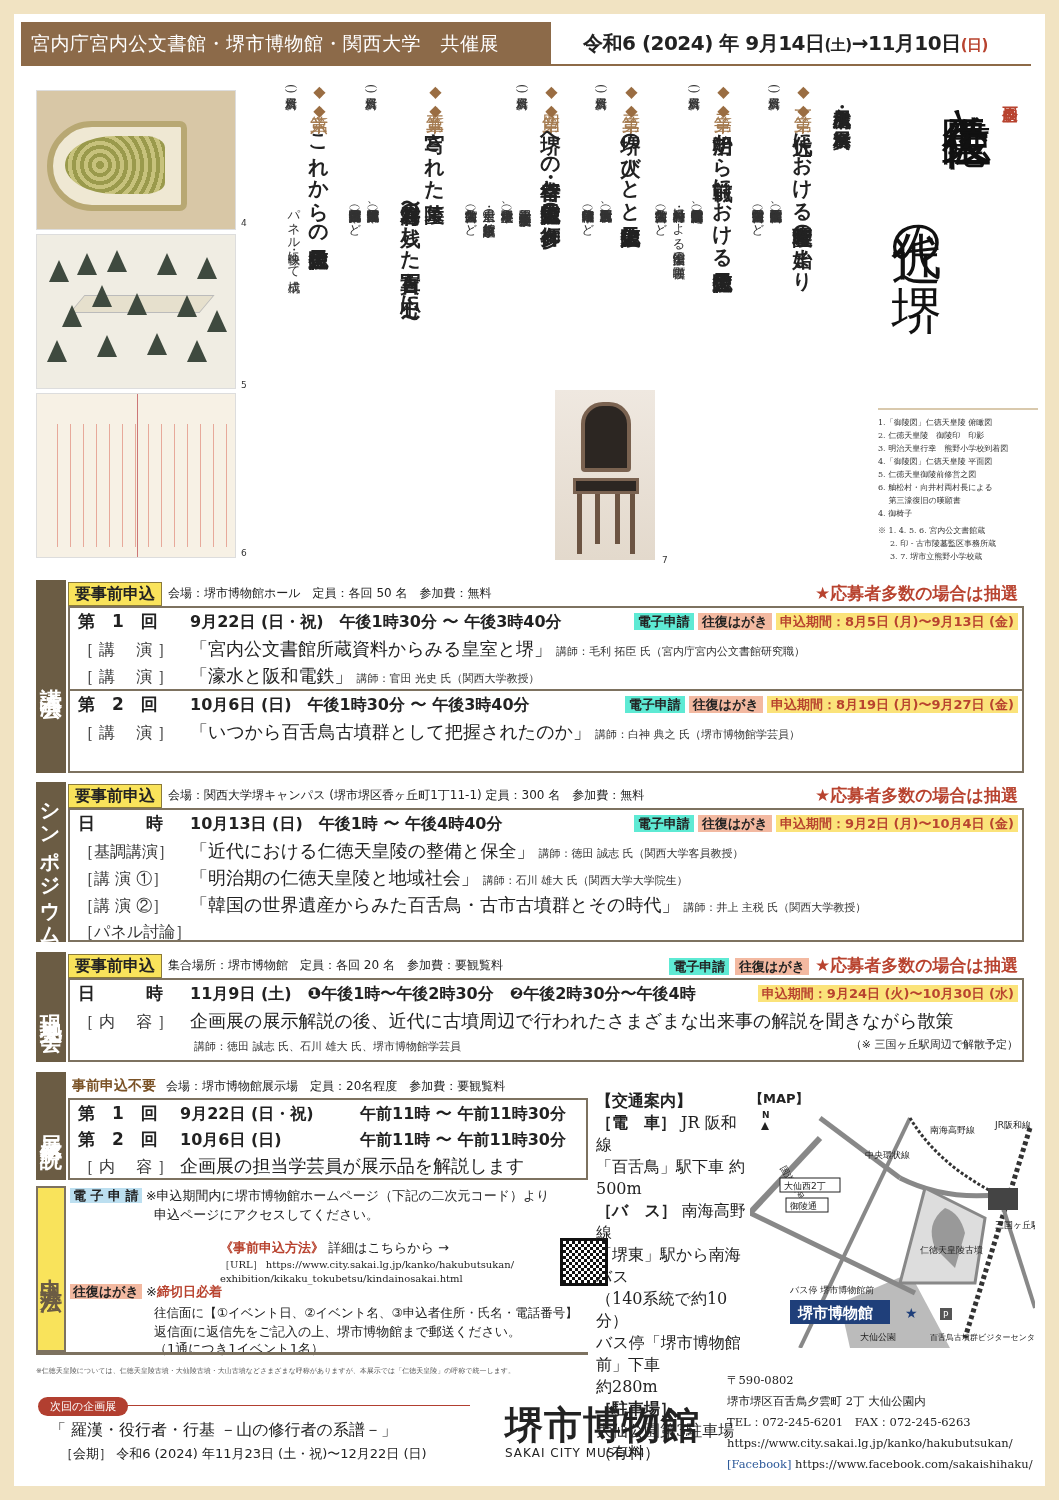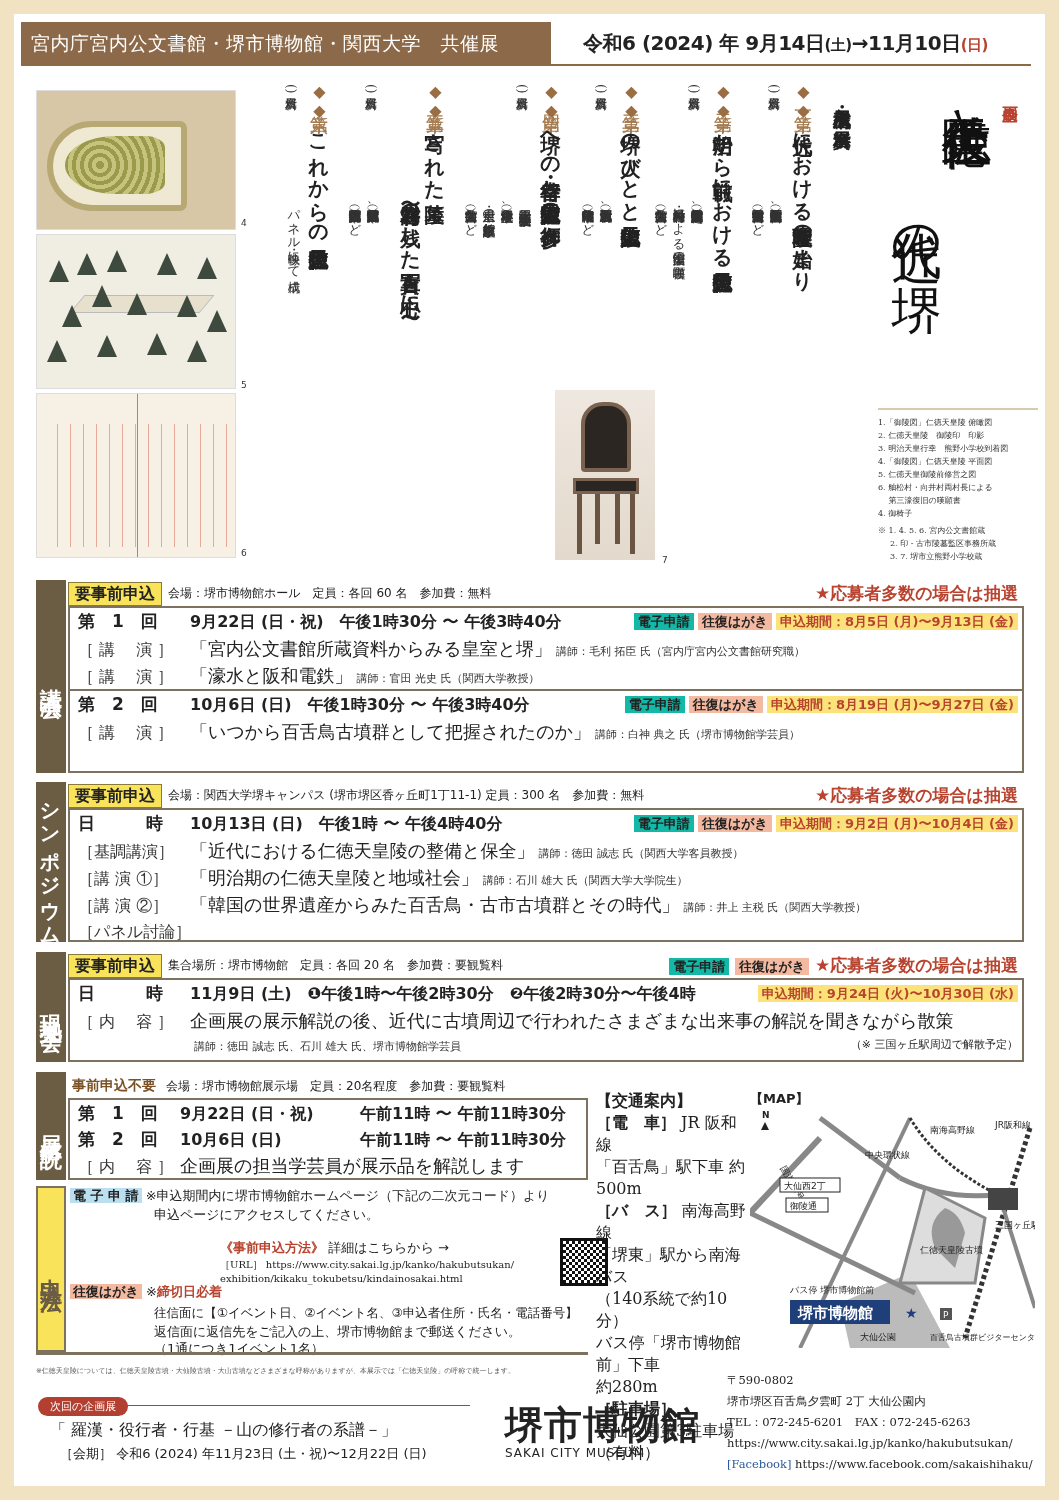--- a/index.html
+++ b/index.html
@@ -58,21 +58,21 @@
   .badge-noreq { display: inline-block; color: #7a5226; font-size: 14px; font-weight: bold; padding: 0 4px; margin-right: 6px; }
   .lottery { position: absolute; right: 6px; top: 0; color: #b8432f; font-size: 17px; font-weight: bold; }
   .ev-body { position: absolute; left: 32px; right: 0; top: 26px; bottom: 0; border: 2px solid #7d7260; }
   .row { position: relative; height: 27px; line-height: 27px; white-space: nowrap; font-size: 16px; }
   .row .lbl { display: inline-block; width: 120px; padding-left: 8px; font-weight: bold; font-size: 17px; }
   .row .lbl.thin { font-weight: normal; font-family: "DejaVu Serif", serif; color: #333; font-size: 16px; }
   .row .when { font-weight: bold; font-size: 16px; }
   .row .talk { font-family: "DejaVu Serif", serif; font-size: 18px; }
   .row .speaker { font-size: 11px; color: #333; margin-left: 4px; }
   .row .tags { position: absolute; right: 4px; top: 0; font-size: 13px; }
-  .tag-e { background: #14b8a6; padding: 1px 4px; font-weight: bold; font-size: 13px; }
+  .tag-e { background: #5eead4; padding: 1px 4px; font-weight: bold; font-size: 13px; }
   .tag-p { background: #f3b9a1; padding: 1px 4px; font-weight: bold; font-size: 13px; }
   .tag-period { background: #fbe37a; padding: 1px 4px; font-weight: bold; color: #b8432f; font-size: 13px; }
   .divider { height: 2px; background: #7d7260; }
 
   
   .apply { position: absolute; left: 36px; top: 1186px; width: 552px; height: 166px; }
   .apply-side { position: absolute; left: 0; top: 0; bottom: 0; width: 30px; background: #f9e35b; border: 2px solid #7d7260; writing-mode: vertical-rl; font-size: 22px; font-weight: bold; color: #6b5c44; display: flex; align-items: center; justify-content: center; letter-spacing: 4px; }
   .apply-body { position: absolute; left: 34px; top: 0; right: 0; bottom: 0; font-size: 13px; line-height: 19px; }
   .apply-body .blue { background: #bcdff0; font-weight: bold; padding: 0 3px; }
   .apply-body .pink { background: #f3b9a1; font-weight: bold; padding: 0 3px; }
@@ -220,21 +220,21 @@
   <div>　 第三濠復旧の嘆願書</div>
   <div>4. 御椅子</div>
   <div class="note">※ 1. 4. 5. 6. 宮内公文書館蔵</div>
   <div class="indent">2. 印 - 古市陵墓監区事務所蔵</div>
   <div class="indent">3. 7. 堺市立熊野小学校蔵</div>
 </div>
 
 <div class="ev" style="top:580px;height:193px">
   <div class="ev-side">講演会</div>
   <div class="ev-head">
-    <span class="badge-req">要事前申込</span><span>会場：堺市博物館ホール　定員：各回 60 名　参加費：無料</span>
+    <span class="badge-req">要事前申込</span><span>会場：堺市博物館ホール　定員：各回 50 名　参加費：無料</span>
     <span class="lottery">★応募者多数の場合は抽選</span>
   </div>
   <div class="ev-body">
     <div class="row">
       <span class="lbl">第　1　回</span><span class="when">9月22日 (日・祝)　午後1時30分 〜 午後3時40分</span>
       <span class="tags"><span class="tag-e">電子申請</span> <span class="tag-p">往復はがき</span> <span class="tag-period">申込期間：8月5日 (月)〜9月13日 (金)</span></span>
     </div>
     <div class="row">
       <span class="lbl thin">［ 講　 演 ］</span><span class="talk">「宮内公文書館所蔵資料からみる皇室と堺」</span><span class="speaker">講師：毛利 拓臣 氏（宮内庁宮内公文書館研究職）</span>
     </div>

